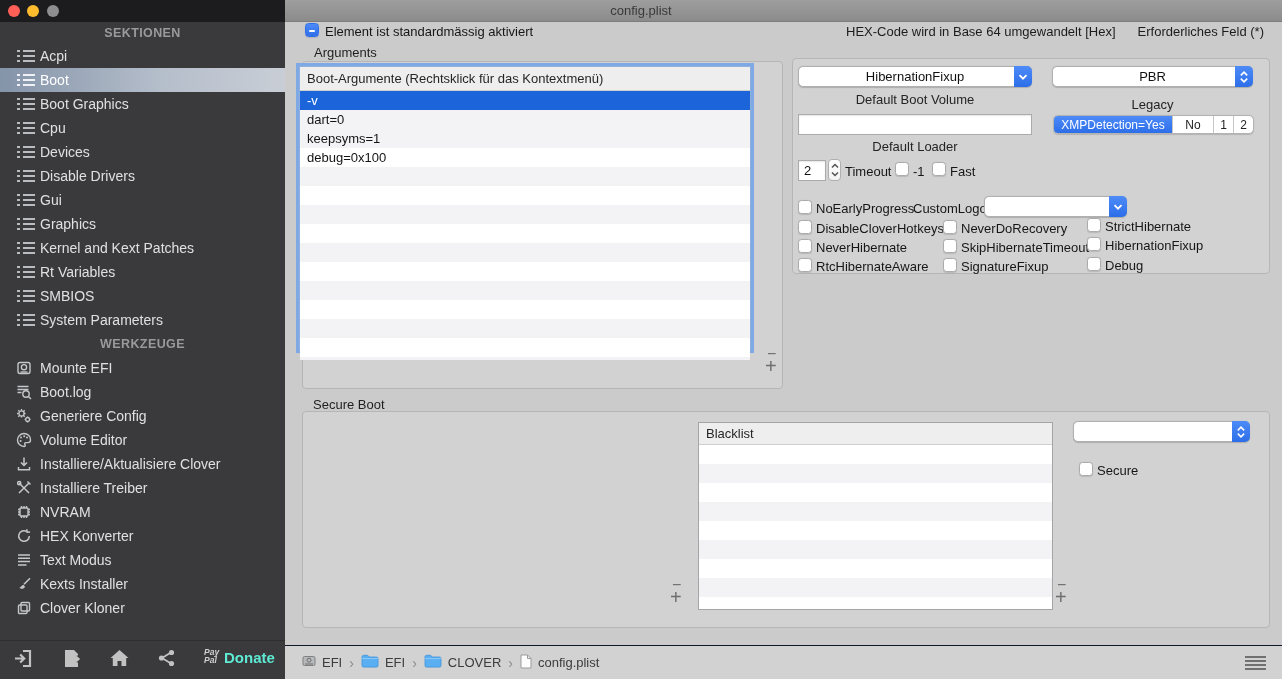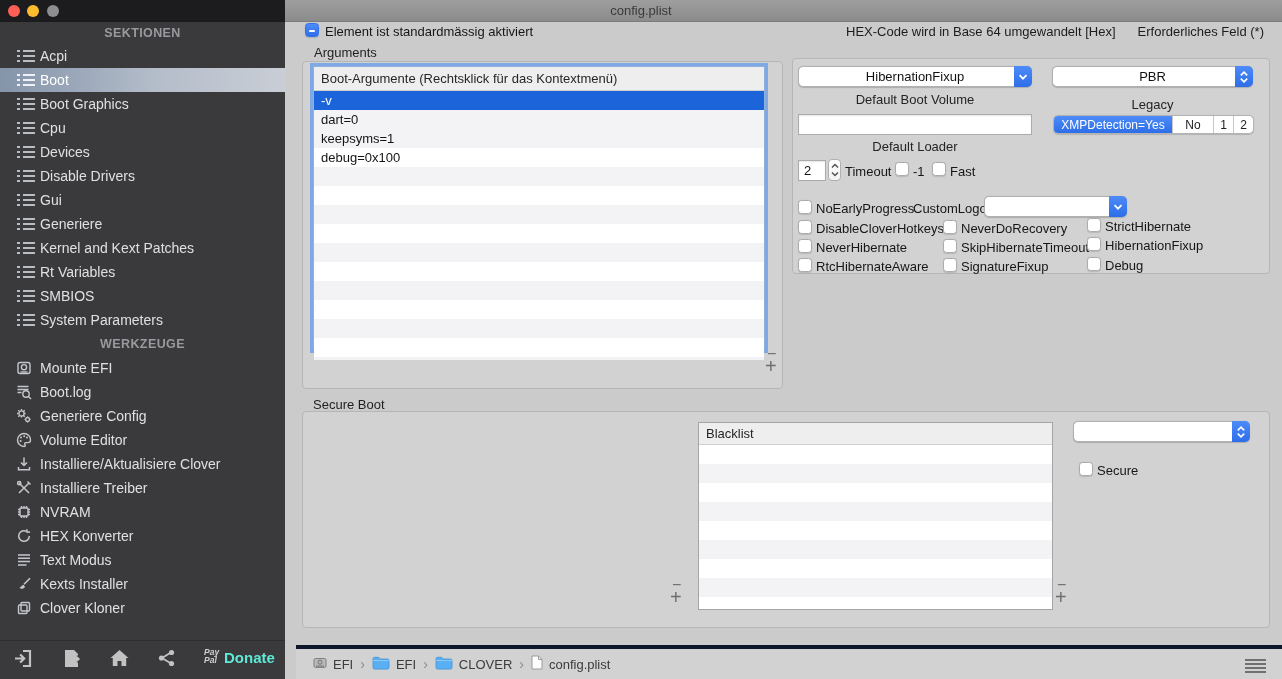--- a/index.html
+++ b/index.html
@@ -33,21 +33,21 @@
   
   .hint-row{position:absolute;top:24px;right:18px;display:flex;gap:22px;font-size:13px;color:#1c1c1c;}
   .cb{width:14px;height:14px;box-sizing:border-box;background:#fff;border:1px solid #ababab;
     border-radius:3.5px;box-shadow:0 .5px 1px rgba(0,0,0,.12);display:inline-block;flex:none;}
   .cb.mixed{background:linear-gradient(#4d8bf8,#2e6fe9);border-color:#2e6fe9;position:relative;}
   .cb.mixed::after{content:"";position:absolute;left:3px;right:3px;top:6px;height:2px;background:#fff;border-radius:1px;}
   .ctl-label{font-size:13px;color:#161616;white-space:nowrap;}
   .abs{position:absolute;}
   .groupbox{position:absolute;background:#d2d2d2;border:1px solid #b6b6b6;border-radius:4px;box-sizing:border-box;}
   
-  .arglist{position:absolute;left:313px;top:66px;width:452px;height:284px;background:#fff;
+  .arglist{position:absolute;left:299px;top:66px;width:452px;height:284px;background:#fff;
     border:1px solid #8fb0dd;box-shadow:0 0 0 3px #7ea9e5;box-sizing:border-box;}
   .list-head{height:24px;line-height:24px;background:#eeeeee;border-bottom:1px solid #cfcfcf;
     padding-left:7px;font-size:13px;color:#262626;box-sizing:border-box;}
   .lrow{height:19px;line-height:19px;padding-left:7px;font-size:13px;color:#141414;white-space:nowrap;}
   .lrow.odd{background:#f3f3f5;}
   .lrow.sel{background:#1c64d9;color:#fff;}
   .arg-filler{height:193px;background:repeating-linear-gradient(to bottom,#f3f3f5 0 19px,#ffffff 19px 38px);}
   .sblist{position:absolute;top:422px;width:355px;height:188px;background:#fff;border:1px solid #a5a5a5;box-sizing:border-box;}
   .sblist .list-head{height:22px;line-height:22px;}
   .sb-filler{height:164px;background:repeating-linear-gradient(to bottom,#ffffff 0 19px,#f3f3f5 19px 38px);}
@@ -68,21 +68,21 @@
     border-left:1px solid #c6c6c6;box-sizing:border-box;}
   .seg span:first-child{border-left:none;}
   .seg .on{background:linear-gradient(#4d8bf8,#2d6ee9);color:#fff;font-weight:400;}
   .stepper{position:absolute;width:13px;height:22px;background:linear-gradient(#fff,#f2f2f2);
     border:1px solid #b0b0b0;border-radius:4px;box-sizing:border-box;
     display:flex;flex-direction:column;align-items:center;justify-content:space-between;padding:3px 0;}
   .glabel{position:absolute;font-size:13px;color:#242424;text-align:center;}
   .section-label{position:absolute;font-size:13px;color:#1f1f1f;}
   
   .bottombar{position:absolute;left:285px;right:0;top:645px;bottom:0;background:#d2d2d2;
-    border-top:4px solid #0f172a;box-sizing:border-box;margin-left:11px;}
+    border-top:1px solid #0f172a;box-sizing:border-box;}
   .crumbs{position:absolute;left:17px;top:0;height:100%;display:flex;align-items:center;gap:6px;
     font-size:13px;color:#3c3c3c;}
   .crumb-sep{color:#8b8b8b;font-size:14px;margin:0 1px;}
   .burger{position:absolute;right:16px;top:10px;width:21px;}
   .burger div{height:1.5px;background:#707070;margin-bottom:2.5px;}
 </style>
 </head>
 <body>
 
 <div class="window">
@@ -211,21 +211,21 @@
             <g fill="#b9bcc0">
               <rect x="1" y="1" width="3" height="2"></rect>
               <rect x="7" y="1" width="12" height="2"></rect>
               <rect x="1" y="6" width="3" height="2"></rect>
               <rect x="7" y="6" width="12" height="2"></rect>
               <rect x="1" y="11" width="3" height="2"></rect>
               <rect x="7" y="11" width="12" height="2"></rect>
             </g>
           </svg>
         </span>
-      <span class="si-label">Generiere</span>
+      <span class="si-label">Graphics</span>
     </div>
     <div class="side-item">
       <span class="si-icon">
           <svg width="20" height="14">
             <g fill="#b9bcc0">
               <rect x="1" y="1" width="3" height="2"></rect>
               <rect x="7" y="1" width="12" height="2"></rect>
               <rect x="1" y="6" width="3" height="2"></rect>
               <rect x="7" y="6" width="12" height="2"></rect>
               <rect x="1" y="11" width="3" height="2"></rect>

